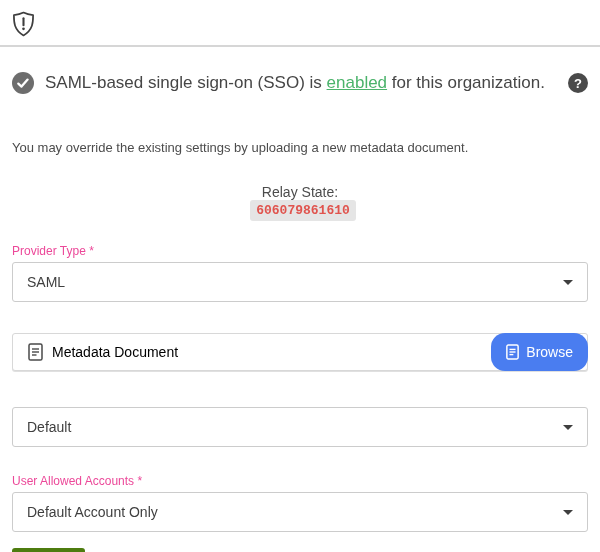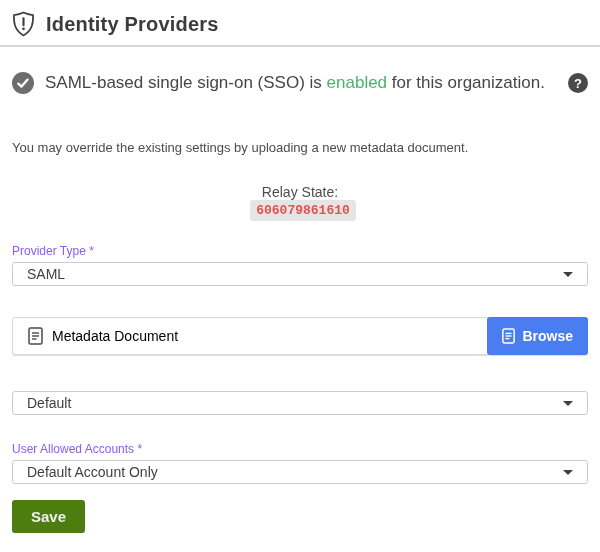--- a/index.html
+++ b/index.html
@@ -13,47 +13,47 @@
 
   
   .header { display: flex; align-items: center; gap: 11px; padding-top: 11px; height: 37px; }
   .header .title { font-size: 20px; font-weight: 600; color: #3c3c3c; letter-spacing: 0.2px; }
   .header-divider { height: 2px; background: #d6d6d6; margin: 8px -12px 0 -12px; }
 
   
   .status-row { display: flex; align-items: center; margin-top: 25px; }
   .status-row .check-wrap { flex: 0 0 auto; display: flex; }
   .status-text { font-size: 17px; color: #464646; margin-left: 11px; }
-  .status-text .ok { color: #4bb36b; }
+  .status-text .ok { color: #4bb36b; text-decoration: underline; }
   .help-circle {
     margin-left: auto; width: 20px; height: 20px; border-radius: 50%;
     background: #4a4a4a; color: #ffffff; font-size: 13px; font-weight: 700;
     display: flex; align-items: center; justify-content: center; cursor: pointer;
     flex: 0 0 auto;
   }
 
   
   .description { margin-top: 46px; font-size: 13px; color: #4c4c4c; }
 
   
   .relay-row { margin-top: 29px; font-size: 14px; color: #4c4c4c; display: flex; align-items: center; flex-direction: column; }
   .relay-code {
     font-family: "Liberation Mono", "DejaVu Sans Mono", monospace;
     font-size: 13px; font-weight: 700; color: #e0544e;
     background: #e5e5e5; border-radius: 3px; padding: 3px 6px; margin-left: 6px;
   }
 
   
-  .field-label { font-size: 12px; color: #8b5cf6; }
+  .field-label { font-size: 12px; color: #ec4899; }
   .group-provider { margin-top: 23px; }
   .group-role { margin-top: 36px; }
   .group-accounts { margin-top: 27px; }
 
   .select {
-    margin-top: 4px; height: 24px; border: 1px solid #cccccc; border-radius: 3px;
+    margin-top: 4px; height: 40px; border: 1px solid #cccccc; border-radius: 3px;
     background: #ffffff; display: flex; align-items: center; padding: 0 14px;
     font-size: 14px; color: #3f3f3f; cursor: pointer; position: relative;
   }
   .caret {
     position: absolute; right: 14px; top: 50%; margin-top: -2px;
     width: 0; height: 0;
     border-left: 5px solid transparent; border-right: 5px solid transparent;
     border-top: 5px solid #3f3f3f;
   }
 
@@ -61,22 +61,22 @@
   .file-row {
     margin-top: 31px; height: 38px; background: #ffffff;
     border: 1px solid #d8d8d8; border-radius: 3px;
     box-shadow: 0 1px 0 rgba(0,0,0,0.12);
     display: flex; align-items: center; cursor: pointer;
   }
   .file-row .file-icon { margin-left: 15px; display: flex; }
   .file-row .file-label { margin-left: 9px; font-size: 14px; color: #000000; }
   .browse-btn {
     margin-left: auto; height: 38px; margin-top: -1px; margin-right: -1px; margin-bottom: -1px;
-    background: #4a7df0; border: none; border-radius: 3px;
-    color: #ffffff; font-family: inherit; font-size: 14px; font-weight: 700;
+    background: #4a7df0; border: none; border-radius: 14px;
+    color: #ffffff; font-family: inherit; font-size: 14px; font-weight: 400;
     display: flex; align-items: center; gap: 7px; padding: 5px 15px; cursor: pointer;
   }
 
   
   .save-btn {
     margin-top: 16px; background: #4d7c0f; color: #efefef;
     border: none; border-radius: 3px; padding: 8px 19px;
     font-family: inherit; font-size: 15px; font-weight: 700; cursor: default;
   }
 </style>
@@ -87,21 +87,20 @@
 
   
   <div class="header">
     <span style="display:flex;">
       <svg width="23" height="26" viewBox="0 0 23 26">
         <path d="M11.5 1.6 C8.2 3.2 5 3.8 1.9 4.1 C1.9 10.2 1.6 19 11.5 24.4 C21.4 19 21.1 10.2 21.1 4.1 C18 3.8 14.8 3.2 11.5 1.6 Z" fill="none" stroke="#3e3e3e" stroke-width="1.7" stroke-linejoin="round"></path>
         <line x1="11.5" y1="7.2" x2="11.5" y2="14.2" stroke="#3e3e3e" stroke-width="2.1" stroke-linecap="round"></line>
         <circle cx="11.5" cy="17.8" r="1.35" fill="#3e3e3e"></circle>
       </svg>
     </span>
-    <span class="title">Identity Providers</span>
   </div>
   <div class="header-divider"></div>
 
   
   <div class="status-row">
     <span class="check-wrap">
       <svg width="22" height="22" viewBox="0 0 22 22">
         <circle cx="11" cy="11" r="11" fill="#6d6d6d"></circle>
         <path d="M6.3 11.6 L9.5 14.6 L15.6 7.6" stroke="#ffffff" stroke-width="2.3" fill="none" stroke-linecap="round" stroke-linejoin="round"></path>
       </svg>

